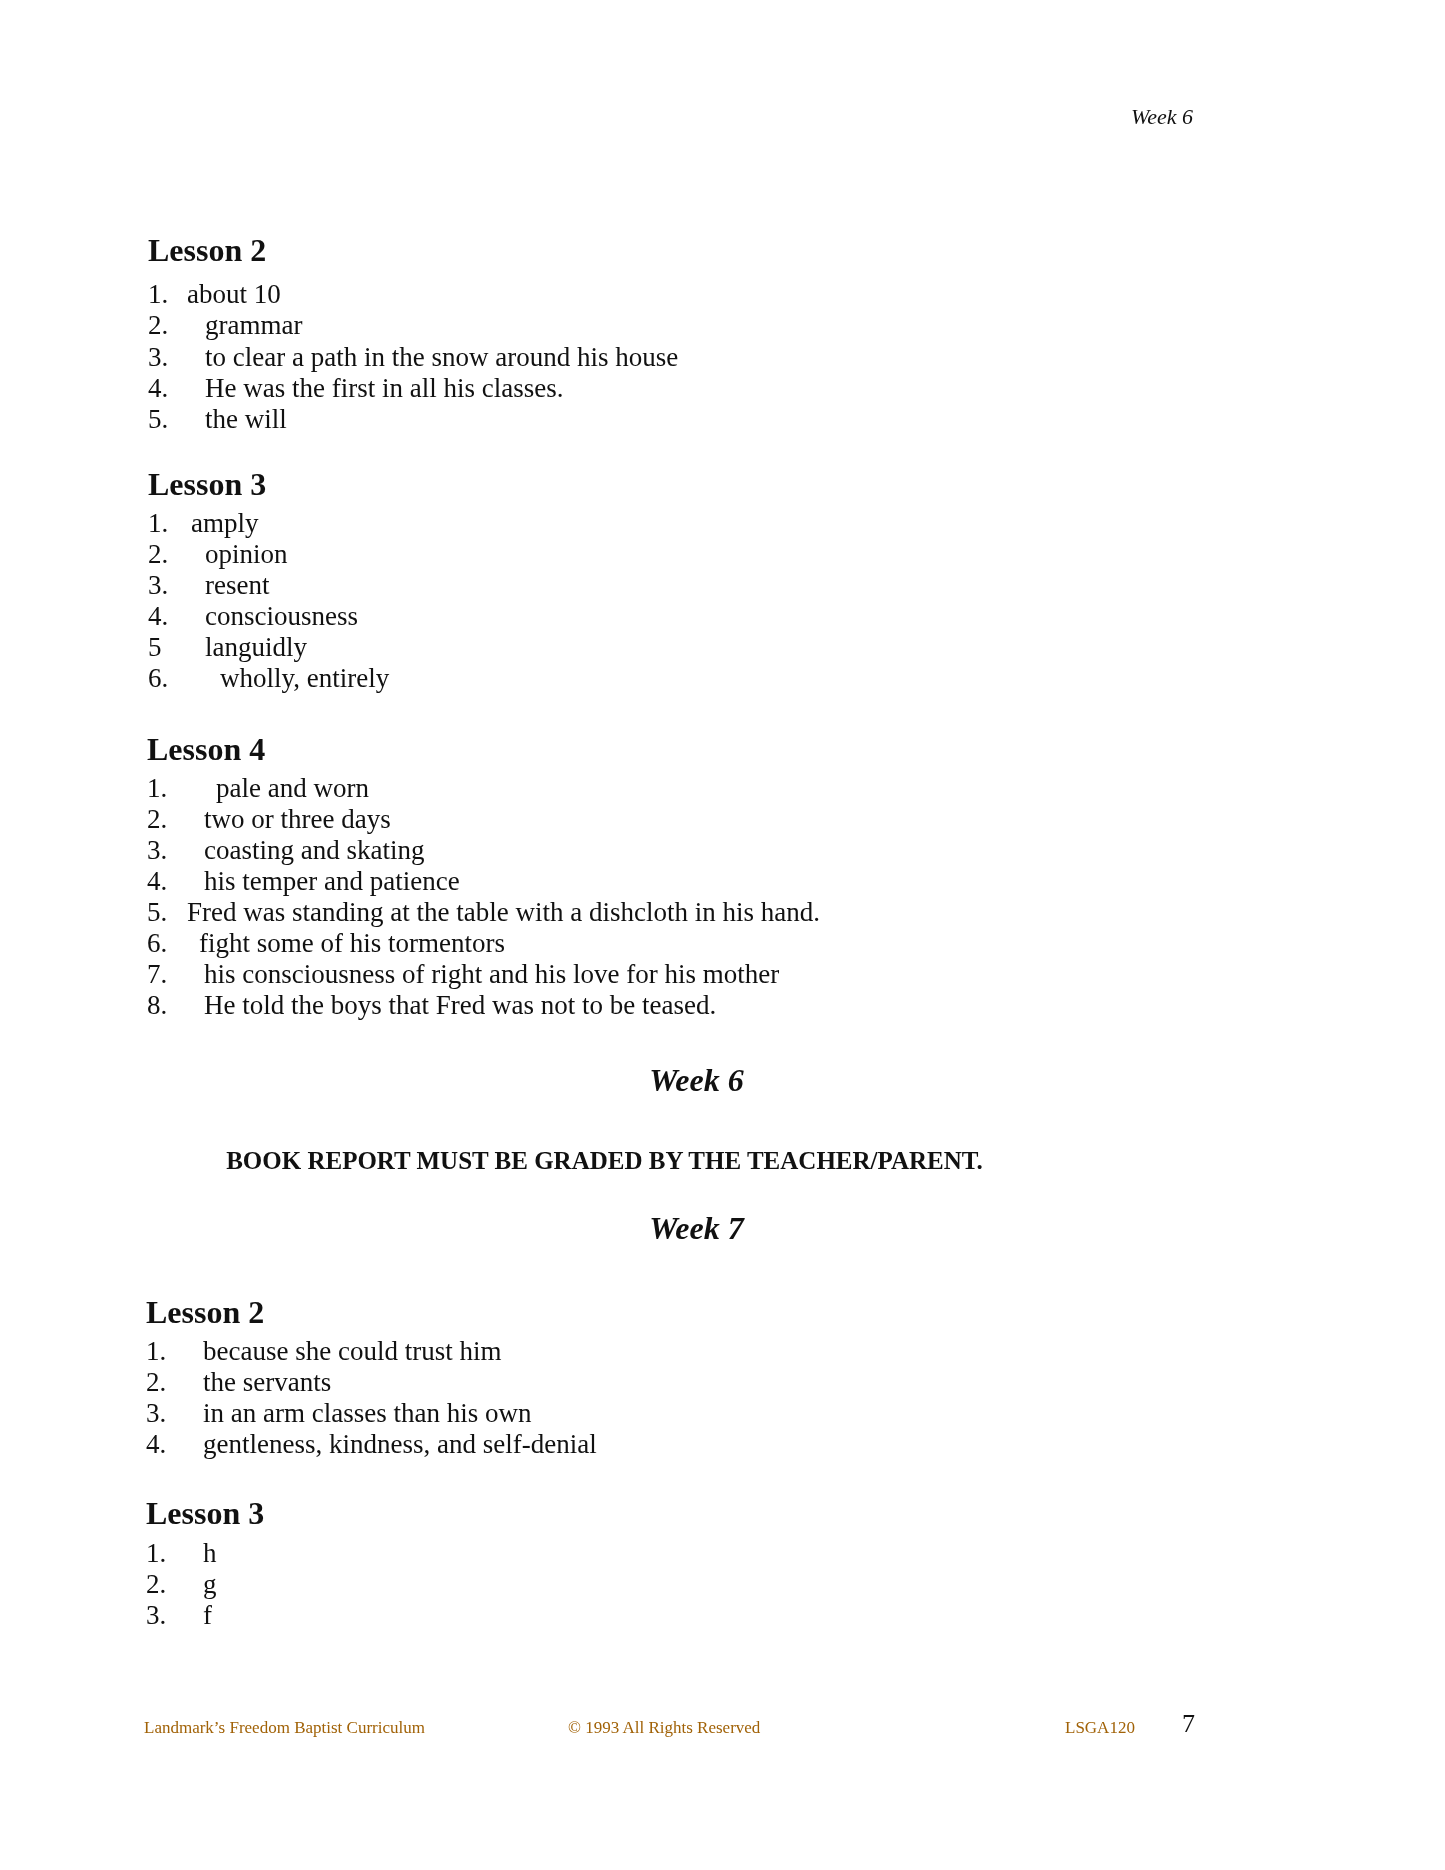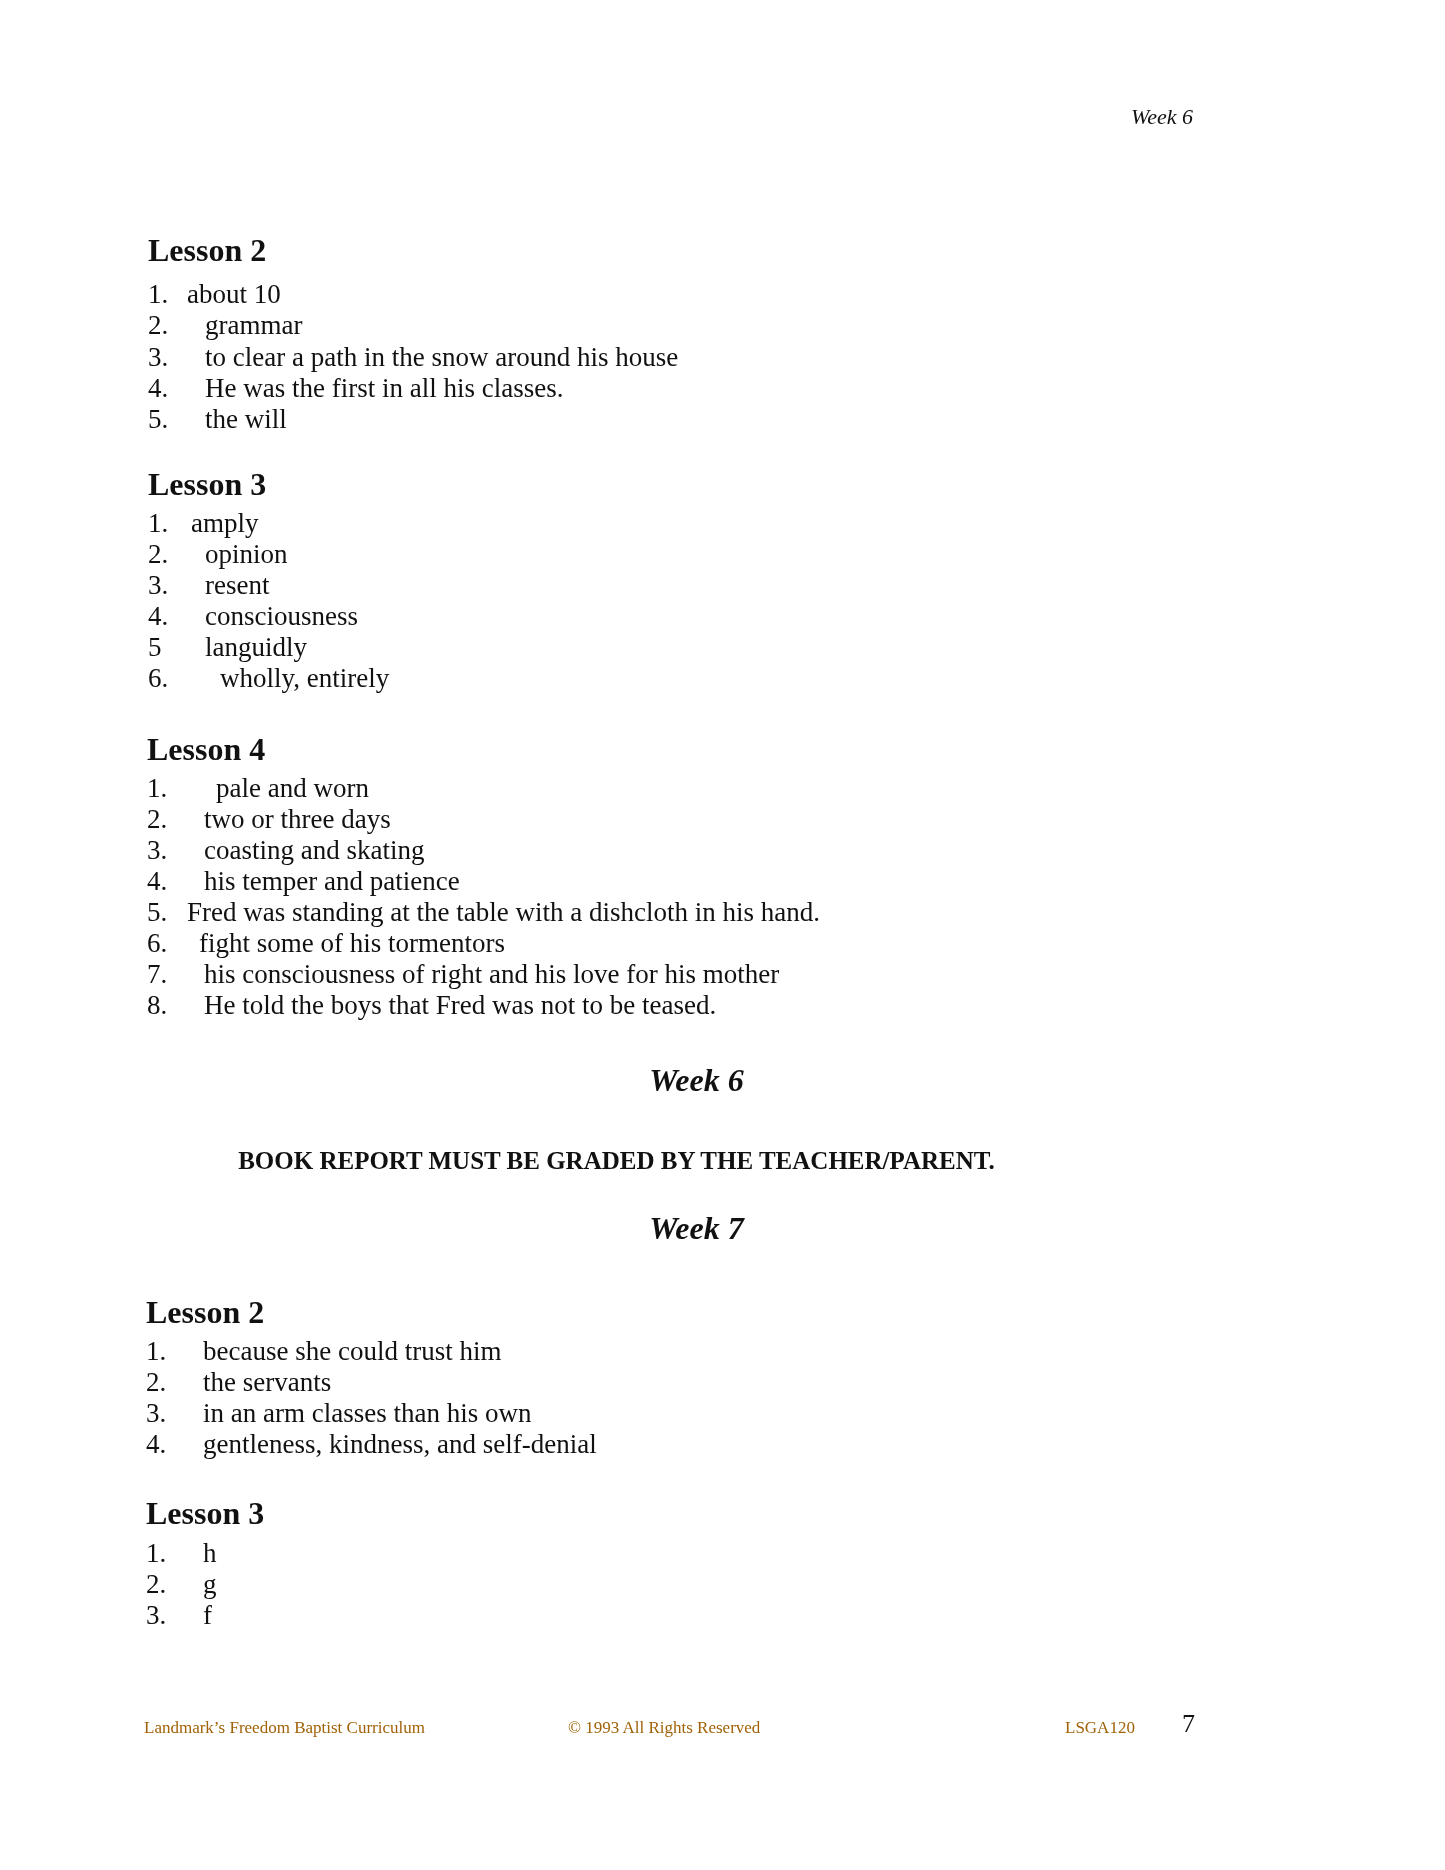--- a/index.html
+++ b/index.html
@@ -6,21 +6,21 @@
     body { width: 1445px; height: 1870px; position: relative; overflow: hidden;
            font-family: "Liberation Serif", "DejaVu Serif", serif; color: #111111; }
     .abs { position: absolute; white-space: nowrap; }
     .running-head { font-style: italic; font-size: 22px; line-height: 1; }
     .lesson-heading { font-weight: bold; font-size: 32px; line-height: 1; }
     .item { position: absolute; font-size: 27px; line-height: 1; white-space: nowrap; }
     .item .num { position: absolute; left: 0; }
     .item .ans { position: absolute; }
     .week-title { font-weight: bold; font-style: italic; font-size: 32px; line-height: 1;
                   width: 1445px; left: 0; text-align: center; text-indent: -52px; }
-    .notice { font-weight: bold; font-size: 25px; line-height: 1; width: 1253px; left: 16px;
+    .notice { font-weight: bold; font-size: 25px; line-height: 1; width: 1253px; left: 4px;
               text-align: center; text-indent: -52px; }
     .footer { font-size: 17px; line-height: 1; color: #a16207; }
     .footer-page { font-size: 26px; line-height: 1; }
   </style>
 </head>
 <body>
 
 <div class="abs running-head" style="left:1131px; top:106px;">Week 6</div>
 
 <div>

